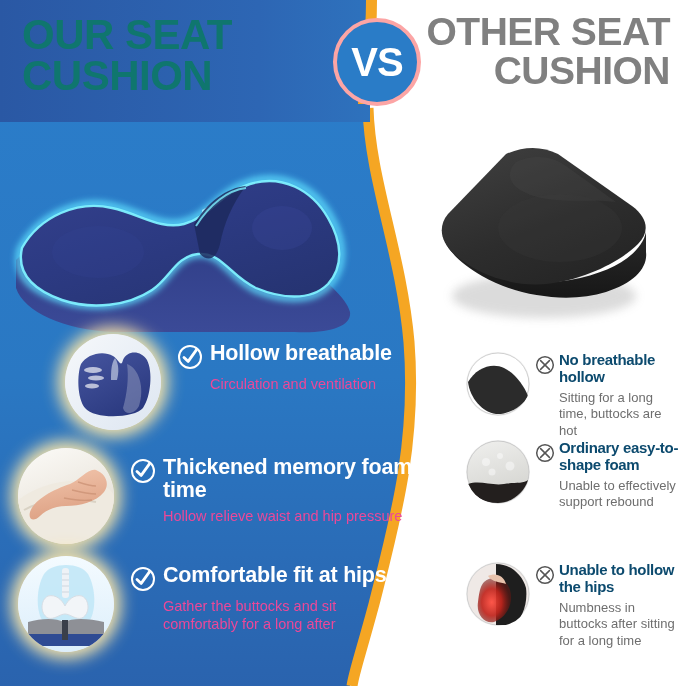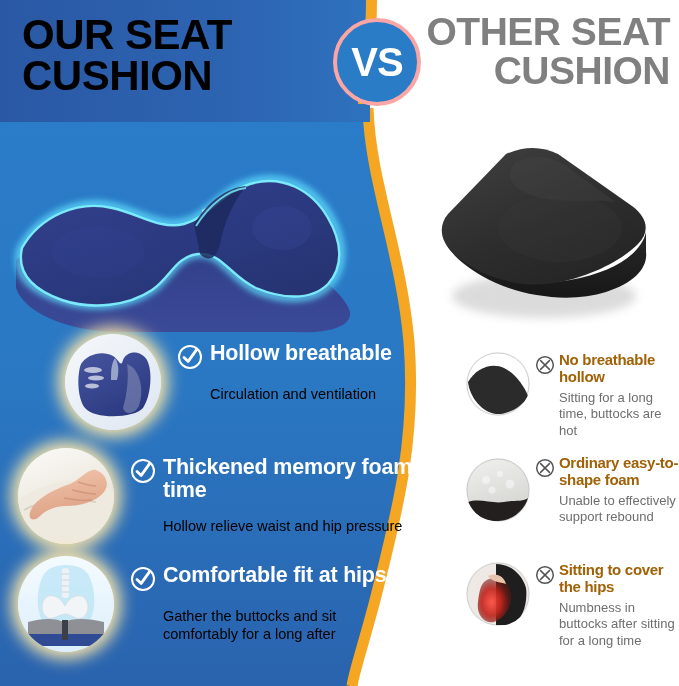--- a/index.html
+++ b/index.html
@@ -23,21 +23,21 @@
   
   .bg-svg { position:absolute; inset:0; width:679px; height:686px; }
 
   
   .header { position:absolute; left:0; top:0; width:679px; height:125px; }
 
   .title-left {
     position:absolute;
     left:22px; top:14px;
     width:300px;
-    color:#000000;
+    color:#0f766e;
     font-size:42px;
     font-weight:bold;
     line-height:0.98;
     letter-spacing:-0.5px;
     text-align:left;
   }
   .title-right {
     position:absolute;
     left:420px; top:12px;
     width:250px;
@@ -111,59 +111,59 @@
   }
   .feat-title {
     color:#ffffff;
     font-size:21.5px;
     font-weight:bold;
     line-height:1.08;
     letter-spacing:-0.2px;
     max-width:250px;
   }
   .feat-sub {
-    color:#000000;
+    color:#ec4899;
     font-size:14.5px;
     line-height:1.22;
-    margin-top:16px;
+    margin-top:6px;
     margin-left:33px;
     max-width:250px;
   }
   .feat-3 .feat-sub { margin-left:33px; }
 
   
   .con {
     position:absolute;
     left:466px;
     width:213px;
     z-index:4;
     display:flex;
     align-items:flex-start;
   }
   .con-1 { top:352px; }
-  .con-2 { top:455px;align-items:center; }
+  .con-2 { top:440px; }
   .con-3 { top:562px; }
 
   .con-thumb {
     width:64px; height:64px;
     border-radius:50%;
     flex:0 0 64px;
     overflow:hidden;
     position:relative;
     background:#f2f2f2;
   }
   .con-thumb svg { display:block; width:64px; height:64px; }
 
   .con-body { margin-left:5px; }
   .con-head { display:flex; align-items:flex-start; }
 
   .x-icon { width:20px; height:20px; flex:0 0 20px; margin-right:4px; margin-top:3px; }
 
   .con-title {
-    color:#a16207;
+    color:#0c4a6e;
     font-size:15px;
     font-weight:bold;
     line-height:1.1;
     letter-spacing:-0.3px;
     max-width:122px;
   }
   .con-sub {
     color:#6e6e6e;
     font-size:13px;
     line-height:1.25;
@@ -498,19 +498,19 @@
                  C 18,62 10,52 12,40 C 13,32 14,24 18,20 Z" fill="url(#painGrad)" opacity="0.92"></path>
         <path d="M22,14 C 30,10 38,14 40,22 C 34,20 26,20 22,14 Z" fill="#e8c3ad"></path>
       </svg>
     </div>
     <div class="con-body">
       <div class="con-head">
         <svg class="x-icon" viewBox="0 0 20 20">
           <circle cx="10" cy="10" r="8.3" fill="none" stroke="#555555" stroke-width="1.5"></circle>
           <path d="M5.6 5.6 L14.4 14.4 M14.4 5.6 L5.6 14.4" stroke="#555555" stroke-width="1.5" stroke-linecap="round"></path>
         </svg>
-        <div class="con-title">Sitting to cover the hips</div>
+        <div class="con-title">Unable to hollow the hips</div>
       </div>
       <div class="con-sub">Numbness in buttocks after sitting for a long time</div>
     </div>
   </div>
 
 </div>
 
 </body></html>

